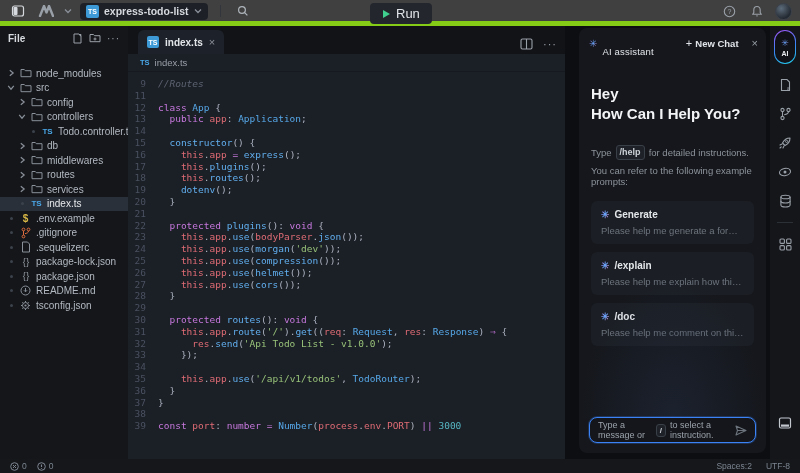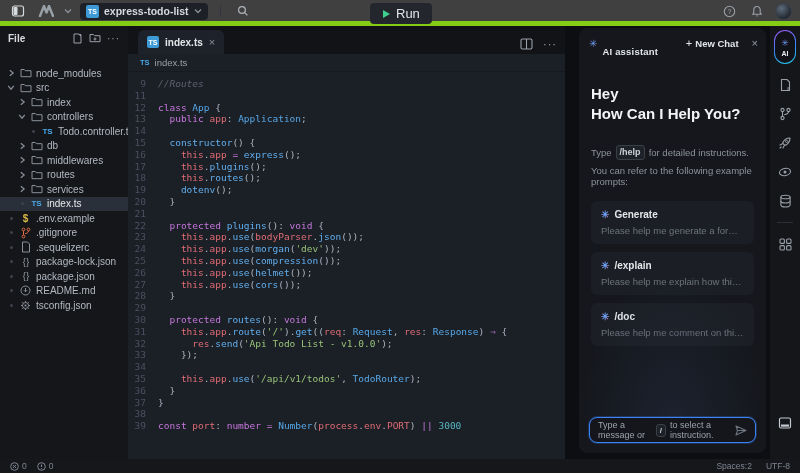--- a/index.html
+++ b/index.html
@@ -60,21 +60,21 @@
   .tk-s { color:#98c379; }
   .tk-n { color:#56b6c2;margin-top:29px; }
   .tk-o { color:#c678dd; }
   .tk-p { color:#abb2bf; }
 
   
   .assist-well { width:205px; flex:0 0 205px; background:#0c0e11; padding:2px 4px 6px 14px; }
   .assistant { width:100%; height:100%; background:#15171c; border-radius:8px; display:flex; flex-direction:column; position:relative; overflow:hidden; }
   .assistant::after { content:""; position:absolute; left:0; right:0; bottom:34px; height:150px; background:radial-gradient(ellipse at 50% 100%, rgba(45,62,94,.28), rgba(20,23,28,0) 70%); pointer-events:none; }
   .as-head { height:26px; display:flex; align-items:center; gap:5px; padding:4px 8px 0 10px; }
-  .as-title { font-size:9.5px; font-weight:700; color:#e2e5e9; letter-spacing:.2px;margin-top:16px; }
+  .as-title { font-size:9.5px; font-weight:400; color:#e2e5e9; letter-spacing:.2px;margin-top:16px; }
   .new-chat { margin-left:auto; display:flex; align-items:center; gap:3px; cursor:pointer; color:#e2e5e9; }
   .new-chat .plus { font-size:11px; }
   .new-chat-label { font-size:9.5px; font-weight:700; }
   .as-close { color:#9aa0a8; font-size:11px; margin-left:8px; cursor:pointer; }
   .as-body { flex:1; padding:0 12px; position:relative; }
   .greeting { margin-top:30px; font-size:15px; font-weight:700; color:#f2f4f6; line-height:1.35; }
   .helper { margin-top:20px; font-size:9.5px; color:#8d939b; display:flex; align-items:center; gap:4px; flex-wrap:wrap; }
   .keycap { border:1px solid #3a4048; background:#1e2228; border-radius:3px; padding:0 3px; color:#cdd2d8; font-weight:700; font-size:9px; line-height:13px; }
   .prompts-intro { margin-top:5px; font-size:9.5px; color:#8d939b; }
   .cards { margin-top:14px; display:flex; flex-direction:column; gap:8px; }
@@ -216,21 +216,21 @@
             <span class="chev">
               <svg width="7" height="8" viewBox="0 0 7 8">
                 <path d="M1.8 1.2 L5.2 4 L1.8 6.8" fill="none" stroke="#8a9099" stroke-width="1.2"></path>
               </svg>
             </span>
             <span class="ficon">
               <svg width="12" height="10" viewBox="0 0 12 10">
                 <path d="M1 1.5 h3.3 l1 1.2 h5.7 v6 h-10 z" fill="none" stroke="#8a9099" stroke-width="1"></path>
               </svg>
             </span>
-            <span class="tree-label">index</span>
+            <span class="tree-label">config</span>
           </div>
           <div class="tree-row" style="padding-left: 18px;">
             <span class="chev">
               <svg width="8" height="7" viewBox="0 0 8 7">
                 <path d="M1.2 1.8 L4 5.2 L6.8 1.8" fill="none" stroke="#8a9099" stroke-width="1.2"></path>
               </svg>
             </span>
             <span class="ficon">
               <svg width="12" height="10" viewBox="0 0 12 10">
                 <path d="M1 1.5 h3.3 l1 1.2 h5.7 v6 h-10 z" fill="none" stroke="#8a9099" stroke-width="1"></path>

